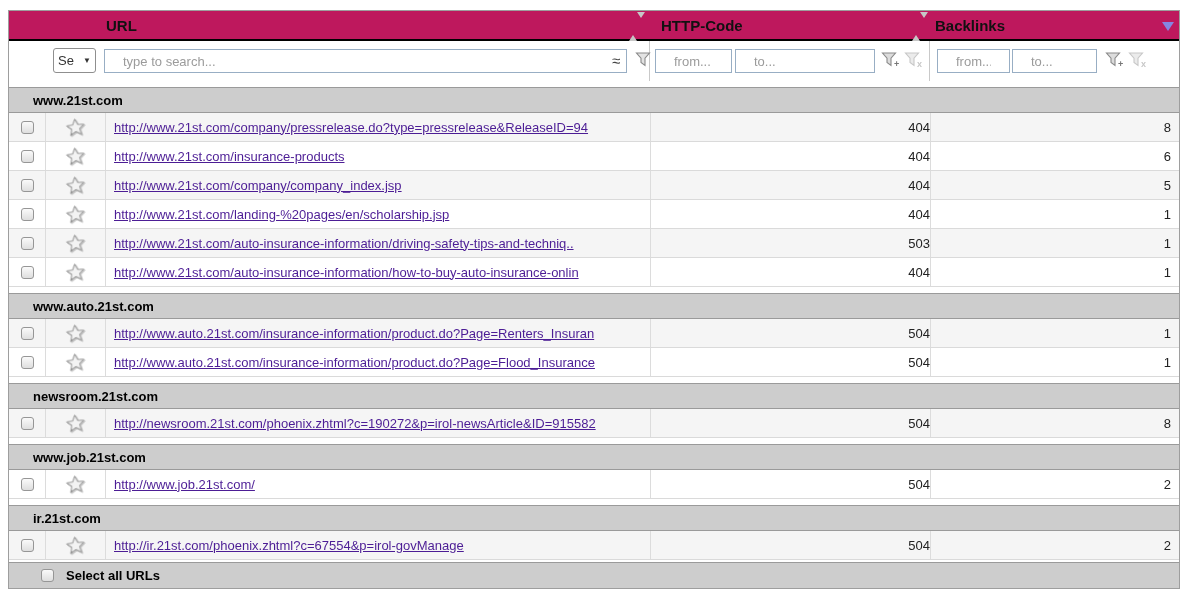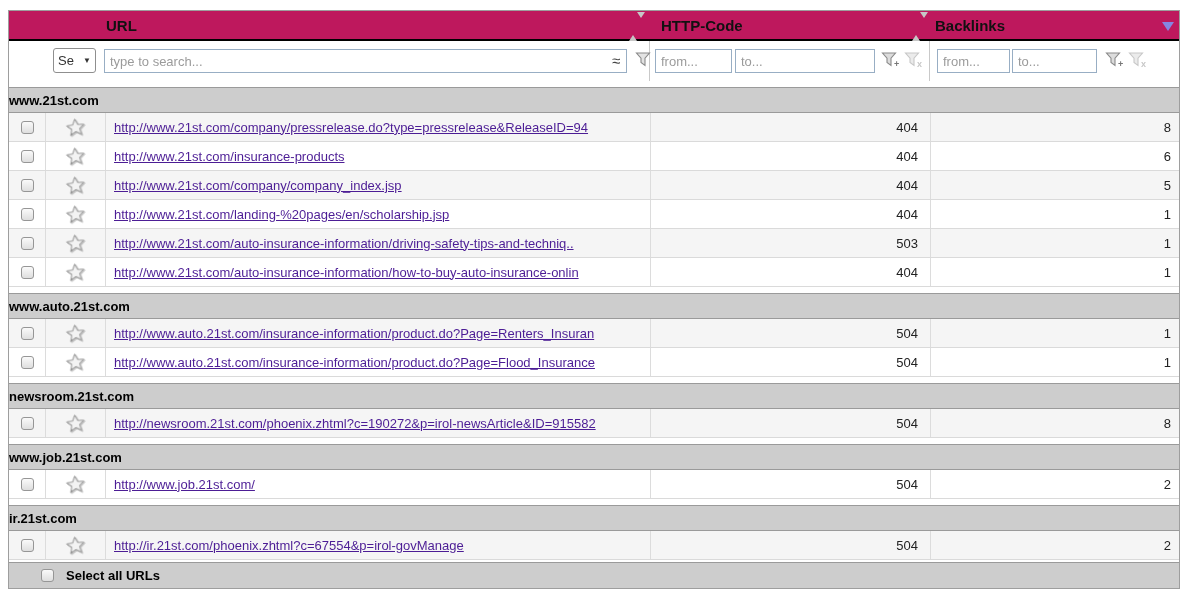--- a/index.html
+++ b/index.html
@@ -28,48 +28,48 @@
   
   .filter { position:relative; height:40px; background:#ffffff; }
   .vsep { position:absolute; top:0; width:1px; height:40px; background:#c9c9c9; }
   #vsep1 { left:640px; } #vsep2 { left:920px; }
   .mini-select { position:absolute; left:44px; top:7px; width:43px; height:25px;
                  border:1px solid #8f8f8f; border-radius:3px; background:#fff;
                  font-size:13px; color:#333; display:flex; align-items:center;
                  padding:0 4px; cursor:pointer; }
   .mini-select .caret { margin-left:auto; font-size:8px; color:#333; }
   .txt { border:1px solid #98aec4; height:24px; font-size:13px; color:#333;
-         padding:0 5px; font-family:"Liberation Sans",sans-serif; }
+         padding:0 18px; font-family:"Liberation Sans",sans-serif; }
   .txt::placeholder { color:#9b9b9b; }
   #search-input { position:absolute; left:95px; top:8px; width:503px; }
   .approx-box { position:absolute; left:597px; top:8px; width:21px; height:24px;
                 border:1px solid #98aec4; border-left:none; background:#fff;
                 font-size:15px; color:#444; text-align:center; line-height:22px; cursor:pointer; }
   .funnel { position:absolute; top:10px; cursor:pointer; }
   .funnel.dim { opacity:.55; }
   #funnel-url { left:626px; }
   #from1 { position:absolute; left:646px; top:8px; width:77px; }
   #to1   { position:absolute; left:726px; top:8px; width:140px; }
   #funnel-add1 { left:872px; } #funnel-clear1 { left:895px; }
   #from2 { position:absolute; left:928px; top:8px; width:73px; }
   #to2   { position:absolute; left:1003px; top:8px; width:85px; }
   #funnel-add2 { left:1096px; } #funnel-clear2 { left:1119px; }
 
   
   .ggap { height:6px; background:#ffffff; }
   .group-header { height:26px; background:#cdcdcd; border-top:1px solid #9a9a9a;
                   border-bottom:1px solid #9a9a9a; display:flex; align-items:center; }
-  .group-header span { font-size:13px; font-weight:bold; color:#000; }
+  .group-header span { font-size:13px; font-weight:bold; color:#000; padding-left:24px; }
   .row { display:flex; height:29px; border-bottom:1px solid #dadada; background:#fff; align-items:stretch; }
   .row.odd { background:#f5f5f5; }
   .cell { border-right:1px solid #dcdcdc; display:flex; align-items:center; }
   .c-check { width:37px; justify-content:center; }
   .c-star  { width:60px; justify-content:center; }
   .c-url   { width:545px; padding-left:8px; overflow:hidden; white-space:nowrap; }
-  .c-code  { width:280px; justify-content:flex-end; padding-right:12px; font-size:13px; color:#222; }
+  .c-code  { width:280px; justify-content:flex-end; padding-right:0; font-size:13px; color:#222; }
   .c-back  { width:248px; justify-content:flex-end; padding-right:8px; font-size:13px; color:#222; border-right:none; }
   .c-url a { font-size:13px; color:#4c1d95; text-decoration:underline; white-space:nowrap; }
   .checkbox { width:13px; height:13px; border:1px solid #969696; border-radius:3px;
               background:linear-gradient(#fafafa,#dedede); cursor:pointer; }
   .star-wrap { display:inline-block; transform:rotate(-6deg); cursor:pointer;
                filter:drop-shadow(1px 1px 0.5px rgba(0,0,0,.18)); line-height:0; }
 
   
   .select-all { height:26px; background:#cdcdcd; border-top:1px solid #9a9a9a;
                 display:flex; align-items:center; margin-top:2px; }

